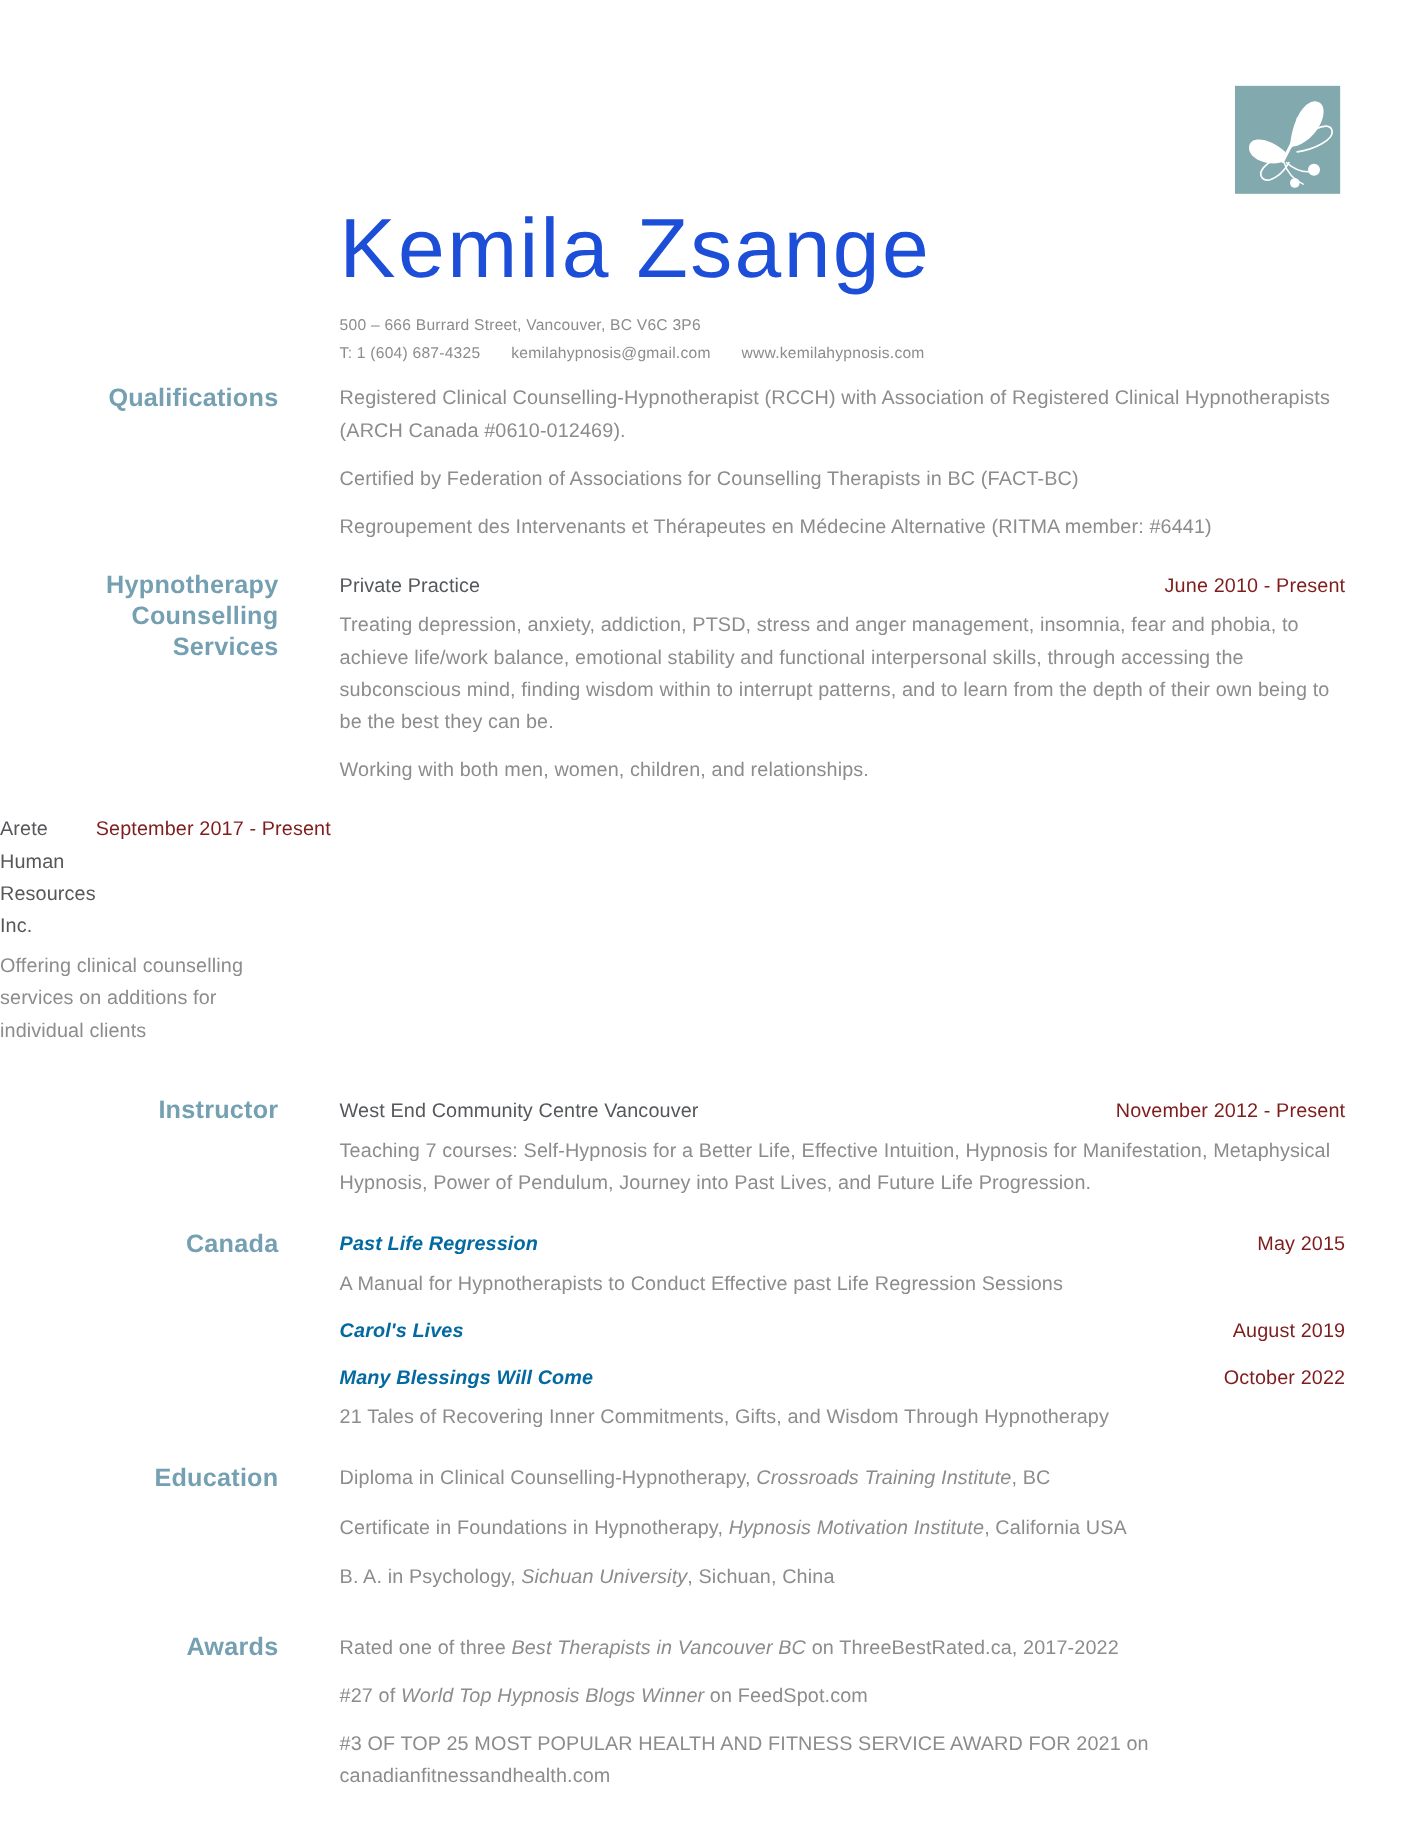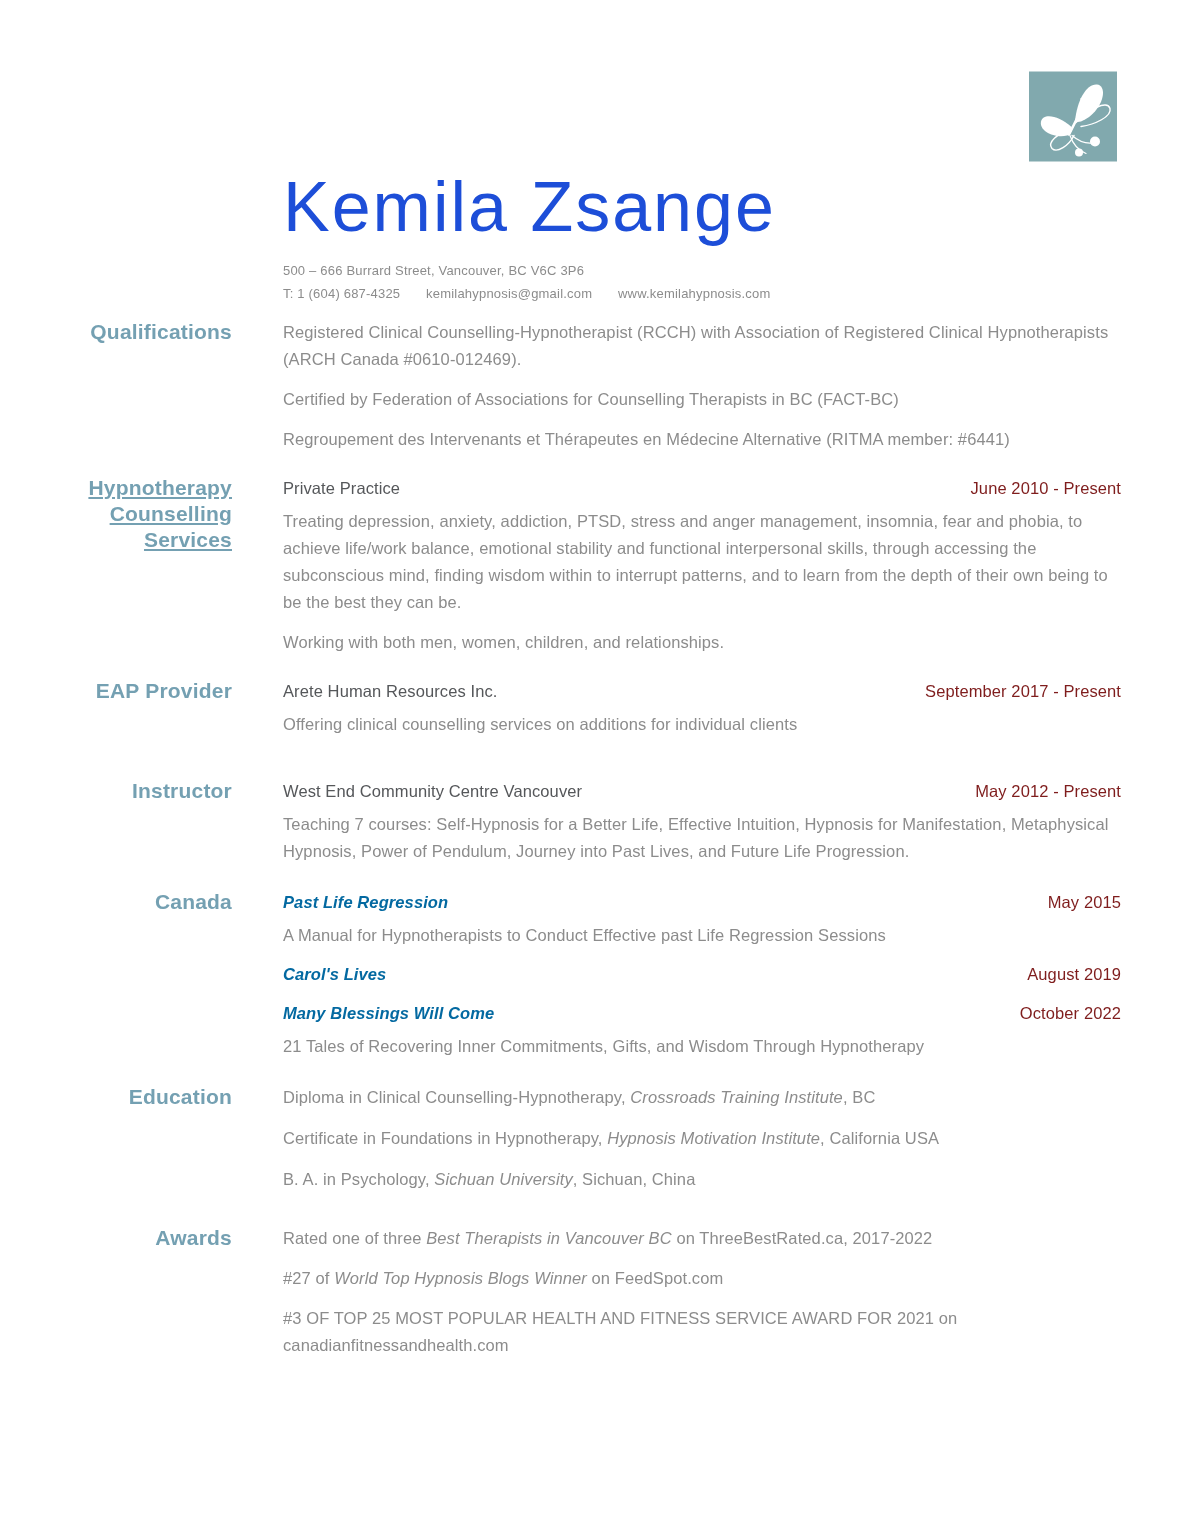--- a/index.html
+++ b/index.html
@@ -46,21 +46,21 @@
     column-gap: 51px;
   }
   .label {
     color: #74a0b2;
     font-weight: bold;
     font-size: 21px;
     line-height: 26px;
     text-align: right;
     letter-spacing: 0.2px;
   }
-  .label span { display: block; text-decoration: underline; }
+  .label span { display: block; }
   .content {
     color: #8c8c8c;
     font-size: 16.5px;
     line-height: 27px;
     letter-spacing: 0.1px;
   }
   .content p { margin: 0 0 13px 0; }
   .content p:last-child { margin-bottom: 0; }
 
   .head-row {
@@ -144,36 +144,35 @@
       <div class="head-row">
         <span class="org">Private Practice</span>
         <span class="date">June 2010 - Present</span>
       </div>
       <p>Treating depression, anxiety, addiction, PTSD, stress and anger management, insomnia, fear and phobia, to achieve life/work balance, emotional stability and functional interpersonal skills, through accessing the subconscious mind, finding wisdom within to interrupt patterns, and to learn from the depth of their own being to be the best they can be.</p>
       <p>Working with both men, women, children, and relationships.</p>
     </div>
   </div>
 
   <div class="row sec-eap">
-    <div class="label">EAP Provider</div>
     <div class="content">
       <div class="head-row">
         <span class="org">Arete Human Resources Inc.</span>
         <span class="date">September 2017 - Present</span>
       </div>
       <p>Offering clinical counselling services on additions for individual clients</p>
     </div>
   </div>
 
   <div class="row sec-instructor">
     <div class="label">Instructor</div>
     <div class="content">
       <div class="head-row">
         <span class="org">West End Community Centre Vancouver</span>
-        <span class="date">May 2012 - Present</span>
+        <span class="date">November 2012 - Present</span>
       </div>
       <p>Teaching 7 courses: Self-Hypnosis for a Better Life, Effective Intuition, Hypnosis for Manifestation, Metaphysical Hypnosis, Power of Pendulum, Journey into Past Lives, and Future Life Progression.</p>
     </div>
   </div>
 
   <div class="row sec-author">
     <div class="label">Canada</div>
     <div class="content">
       <div class="book">
         <div class="head-row">

